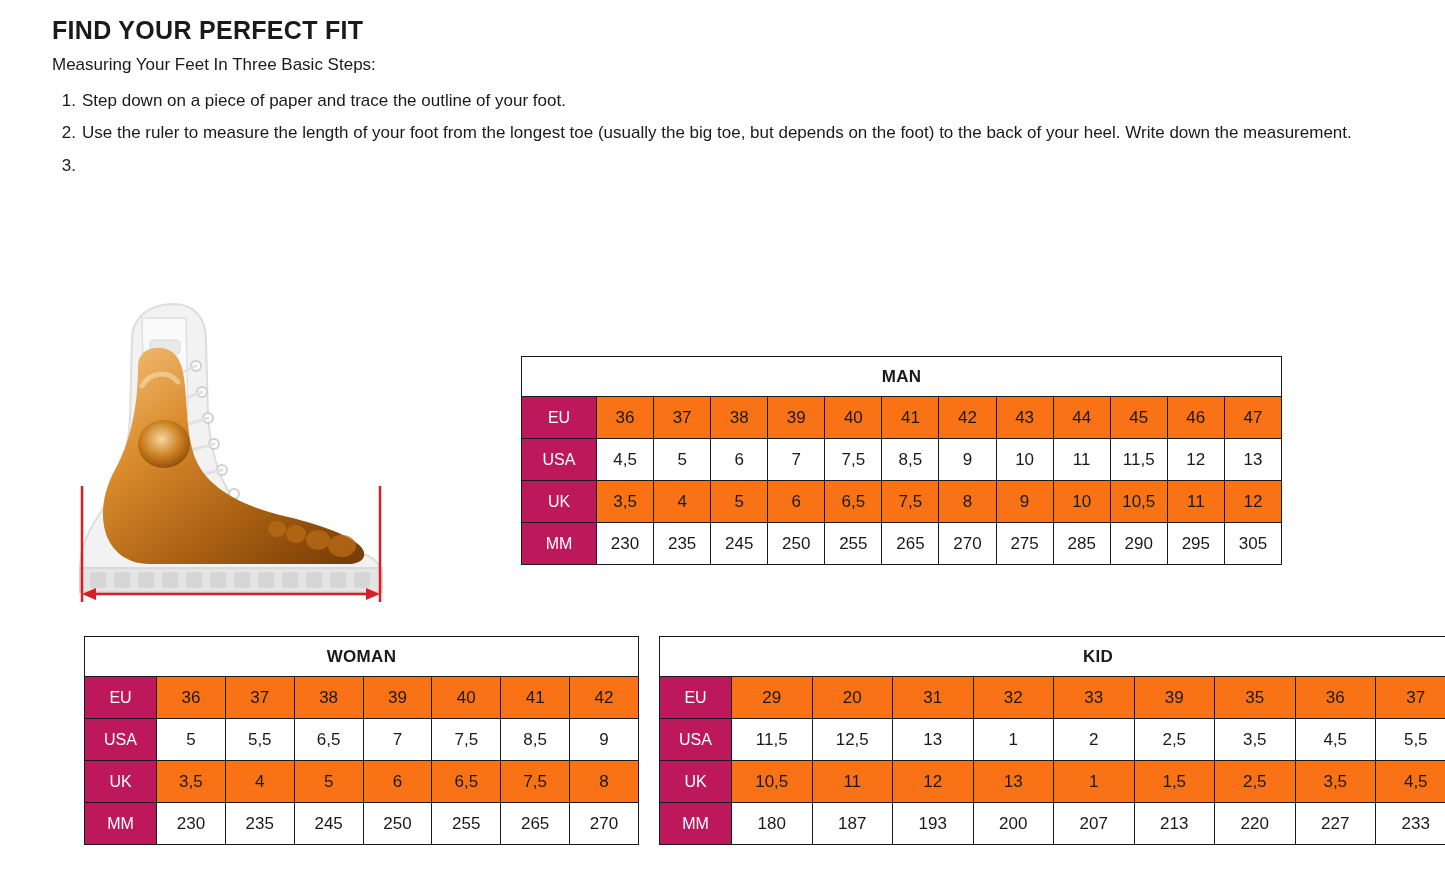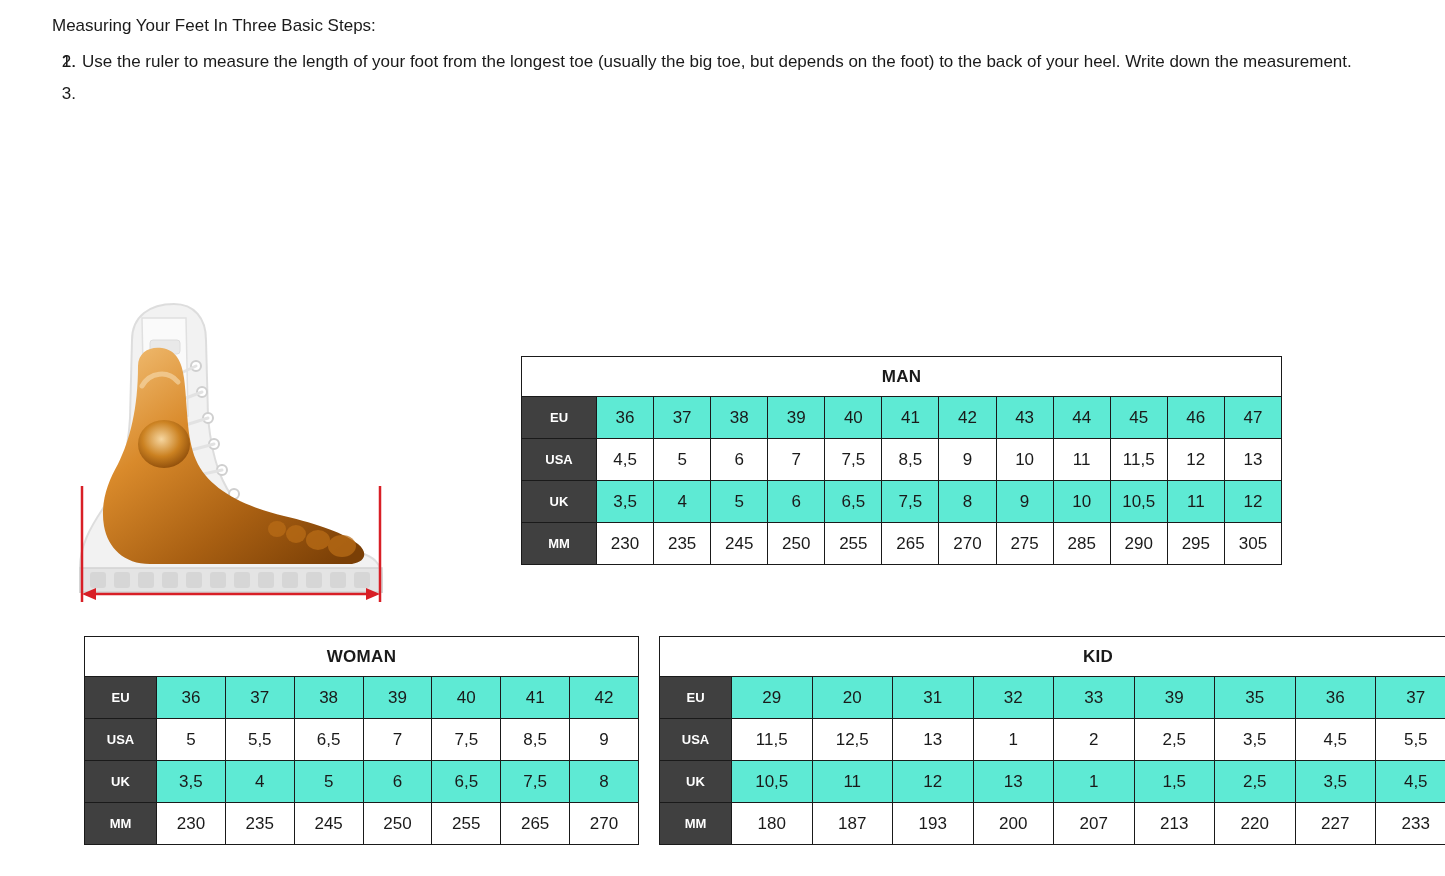--- a/index.html
+++ b/index.html
@@ -47,23 +47,23 @@
     font-size: 17px;
     height: 42px;
     padding: 0 2px;
     white-space: nowrap;
   }
   table.sizechart th.title-cell {
     font-weight: bold; font-size: 17px; height: 40px; letter-spacing: 0.3px;
     background: #ffffff; color: #1a1a1a;
   }
   table.sizechart th.rowlabel {
-    background: #404040; color: #ffffff; font-weight: bold; font-size: 13px;
-  }
-  table.sizechart td.shaded { background: #5eead4; margin-top: 23px; }
+    background: #be185d; color: #ffffff; font-weight: normal; font-size: 16px;
+  }
+  table.sizechart td.shaded { background: #f97316; margin-top: 23px; }
   table.sizechart td.plain { background: #ffffff; }
 
   
   #man-table-wrap   { position: absolute; left: 521px; top: 356px;  width: 911px; }
   #woman-table-wrap { position: absolute; left: 52px;  top: 636px;  width: 634px; padding-left: 32px; }
   #kid-table-wrap   { position: absolute; left: 659px; top: 636px;  width: 773px; }
 
   #man-table   { width: 761px; }
   #woman-table { width: 555px; }
   #kid-table   { width: 878px; }
@@ -71,24 +71,26 @@
   #man-table col.lab   { width: 75px; }
   #woman-table col.lab { width: 72px; }
   #kid-table col.lab   { width: 72px; }
 </style>
 </head>
 <body>
 
 <div class="page">
 
   <div class="header-block">
+    <h1 class="main-title">FIND YOUR PERFECT FIT</h1>
     <h2 class="sub-title">Measuring Your Feet In Three Basic Steps:</h2>
     <ol class="steps">
       <li>
         <span class="num">1.</span>
+        <span>Step down on a piece of paper and trace the outline of your foot.</span>
       </li>
       <li>
         <span class="num">2.</span>
         <span>Use the ruler to measure the length of your foot from the longest toe (usually the big toe, but depends on the foot) to the back of your heel. Write down the measurement.</span>
       </li>
       <li>
         <span class="num">3.</span>
       </li>
     </ol>
   </div>

